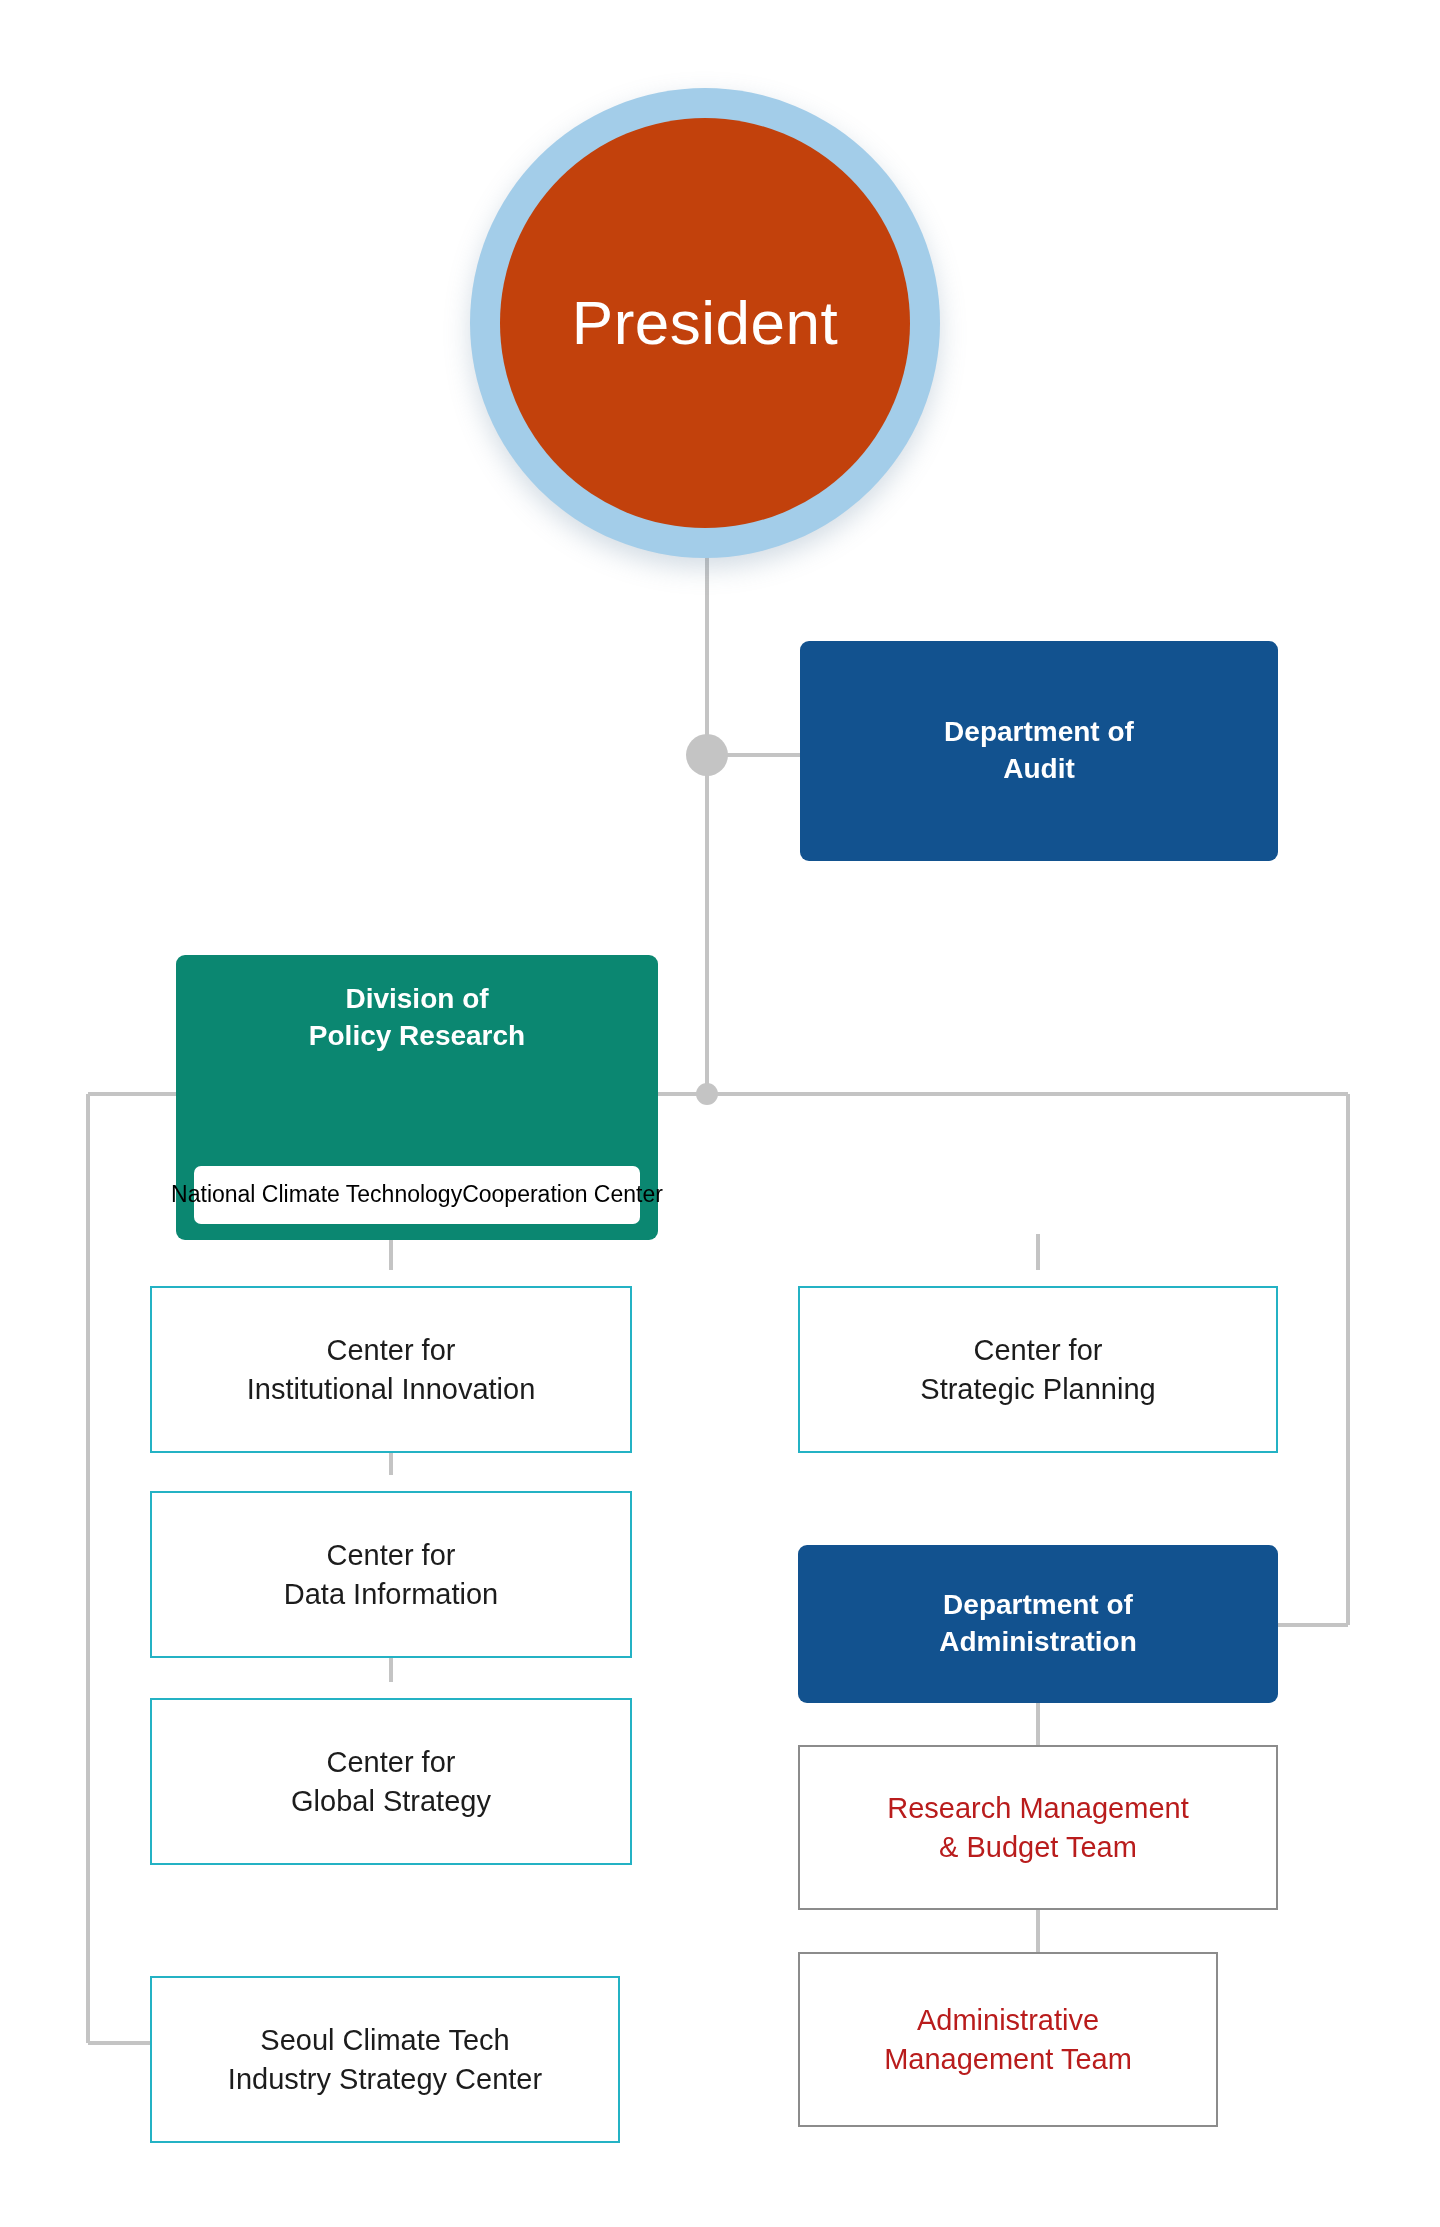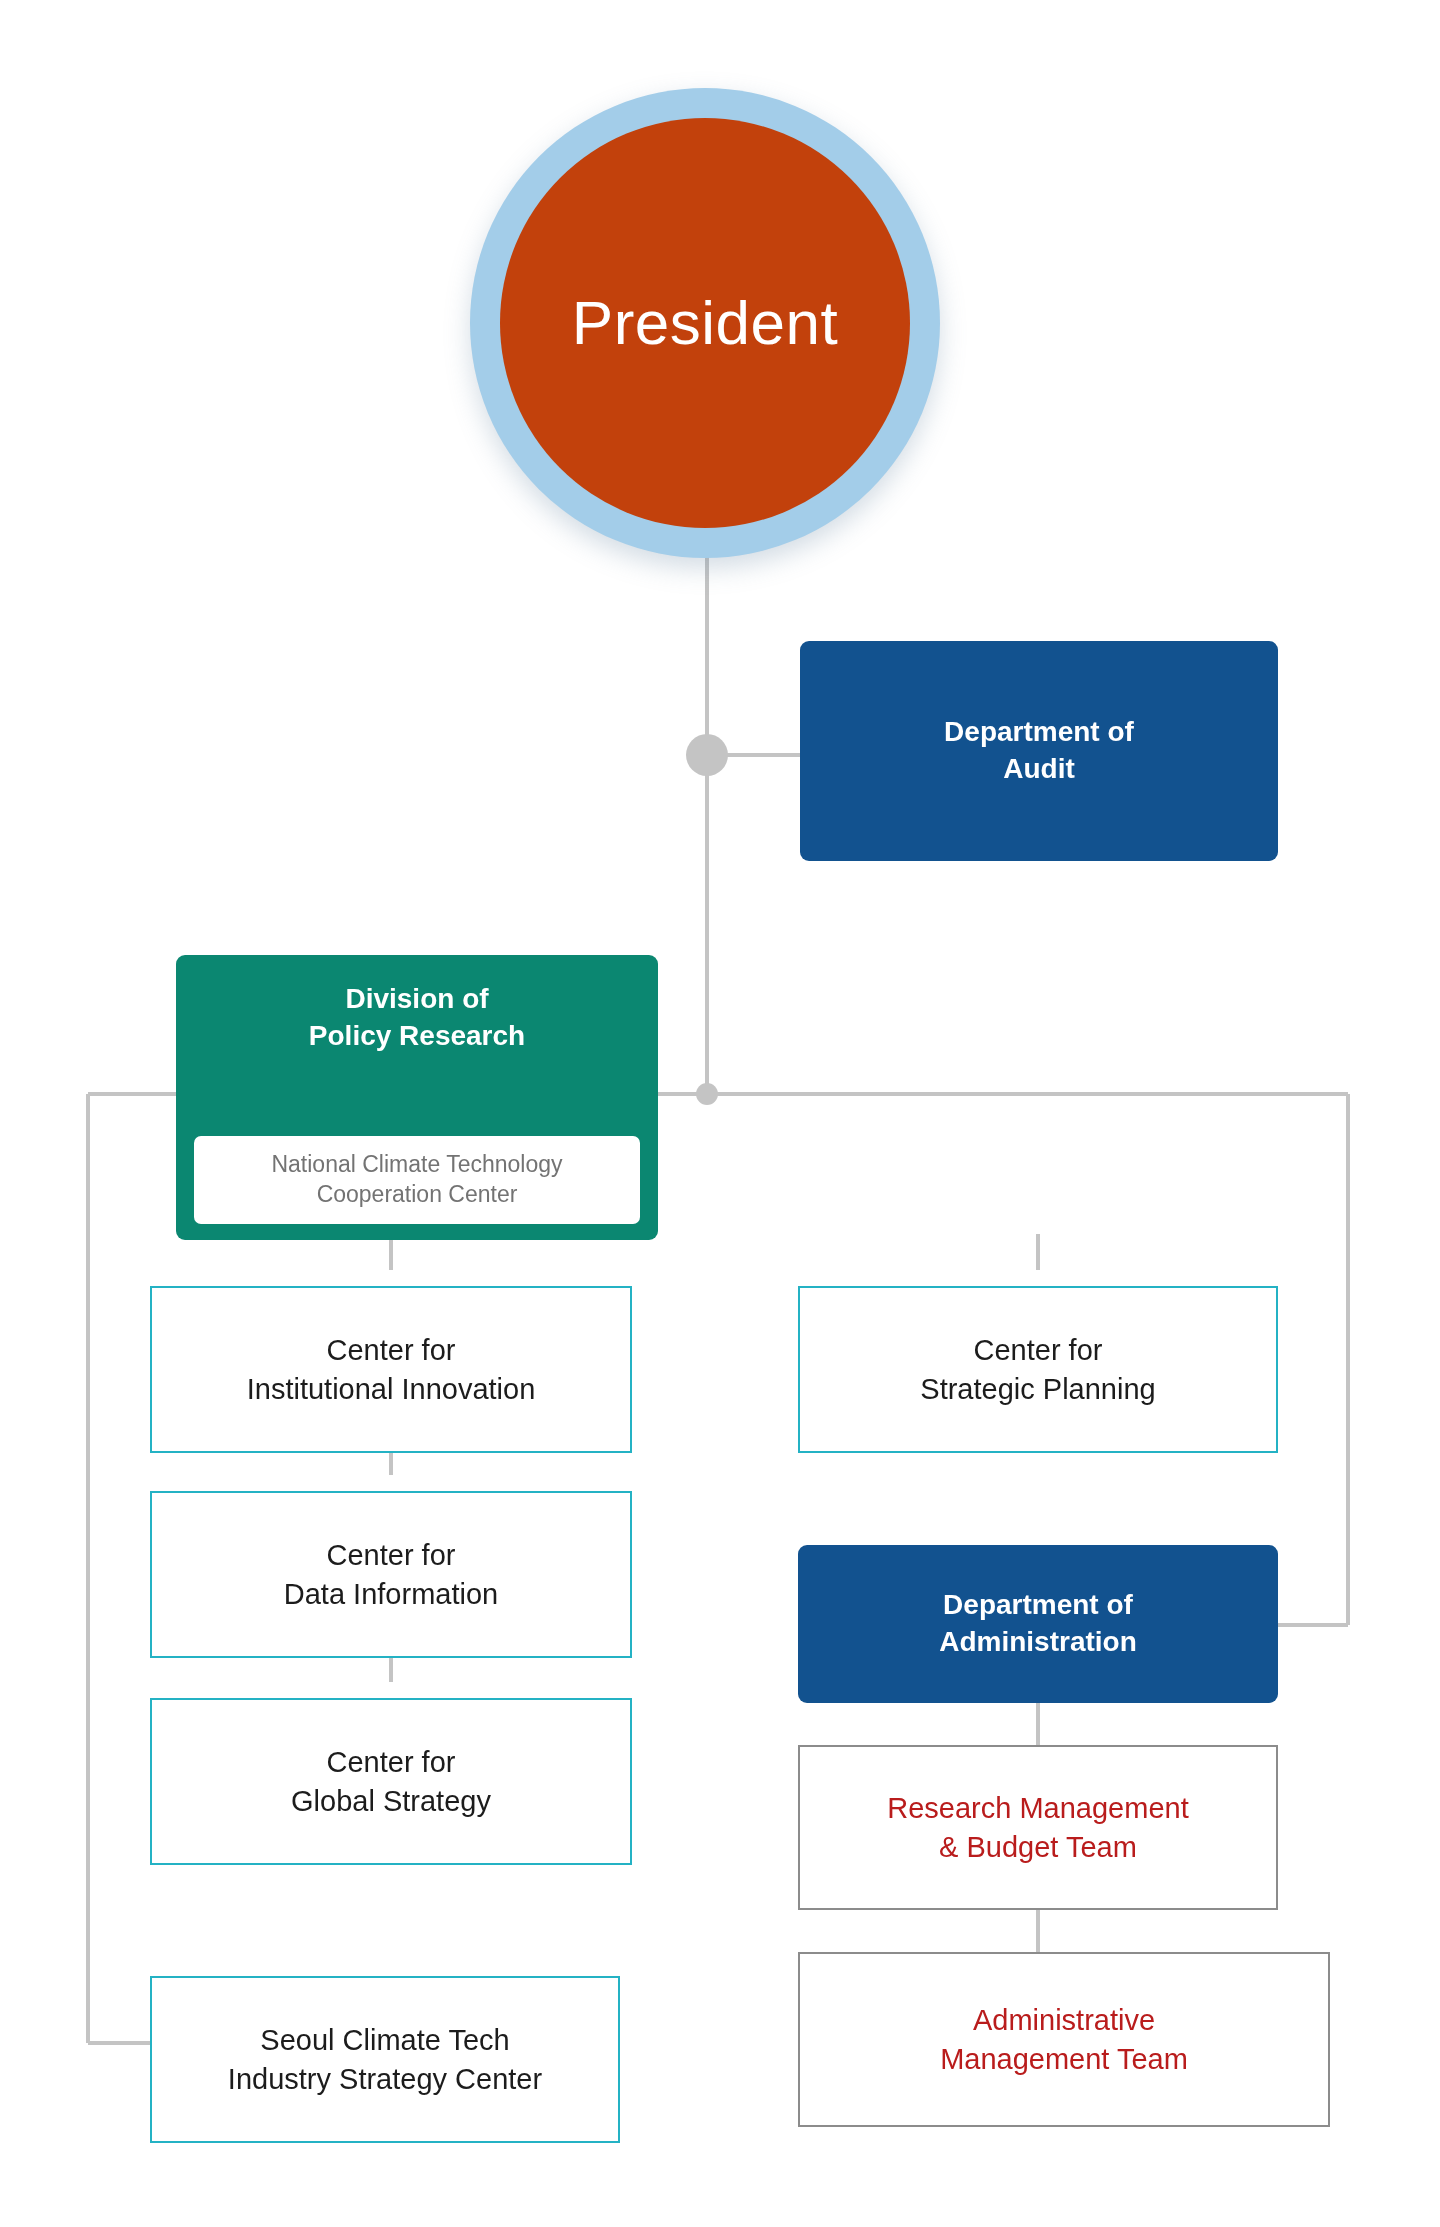--- a/index.html
+++ b/index.html
@@ -104,27 +104,27 @@
   }
 
   .inset-white {
     position: absolute;
     left: 18px;
     right: 18px;
     bottom: 16px;
     box-sizing: border-box;
     background: #ffffff;
     border-radius: 7px;
-    color: #737373;
+    color: #000000;
     font-size: 23px;
     font-weight: 400;
     line-height: 1.3;
     padding: 14px 8px;
     display: flex;
-    flex-direction: column;
+    flex-direction: row;
     align-items: center;
     justify-content: center;
     text-align: center;
   }
 
   .line1, .line2 { display: block; white-space: nowrap; }
 </style>
 </head>
 <body>
 
@@ -209,18 +209,18 @@
   <div class="node-box box-solid box-navy" style="left:798px; top:1545px; width:480px; height:158px;">
     <span class="line1">Department of</span>
     <span class="line2">Administration</span>
   </div>
 
   <div class="node-box box-outline-gray" style="left:798px; top:1745px; width:480px; height:165px;">
     <span class="line1">Research Management</span>
     <span class="line2">&amp; Budget Team</span>
   </div>
 
-  <div class="node-box box-outline-gray" style="left:798px; top:1952px; width:532px; height:175px;">
+  <div class="node-box box-outline-gray" style="left:798px; top:1952px; width:420px; height:175px;">
     <span class="line1">Administrative</span>
     <span class="line2">Management Team</span>
   </div>
 
 </div>
 
 </body></html>

